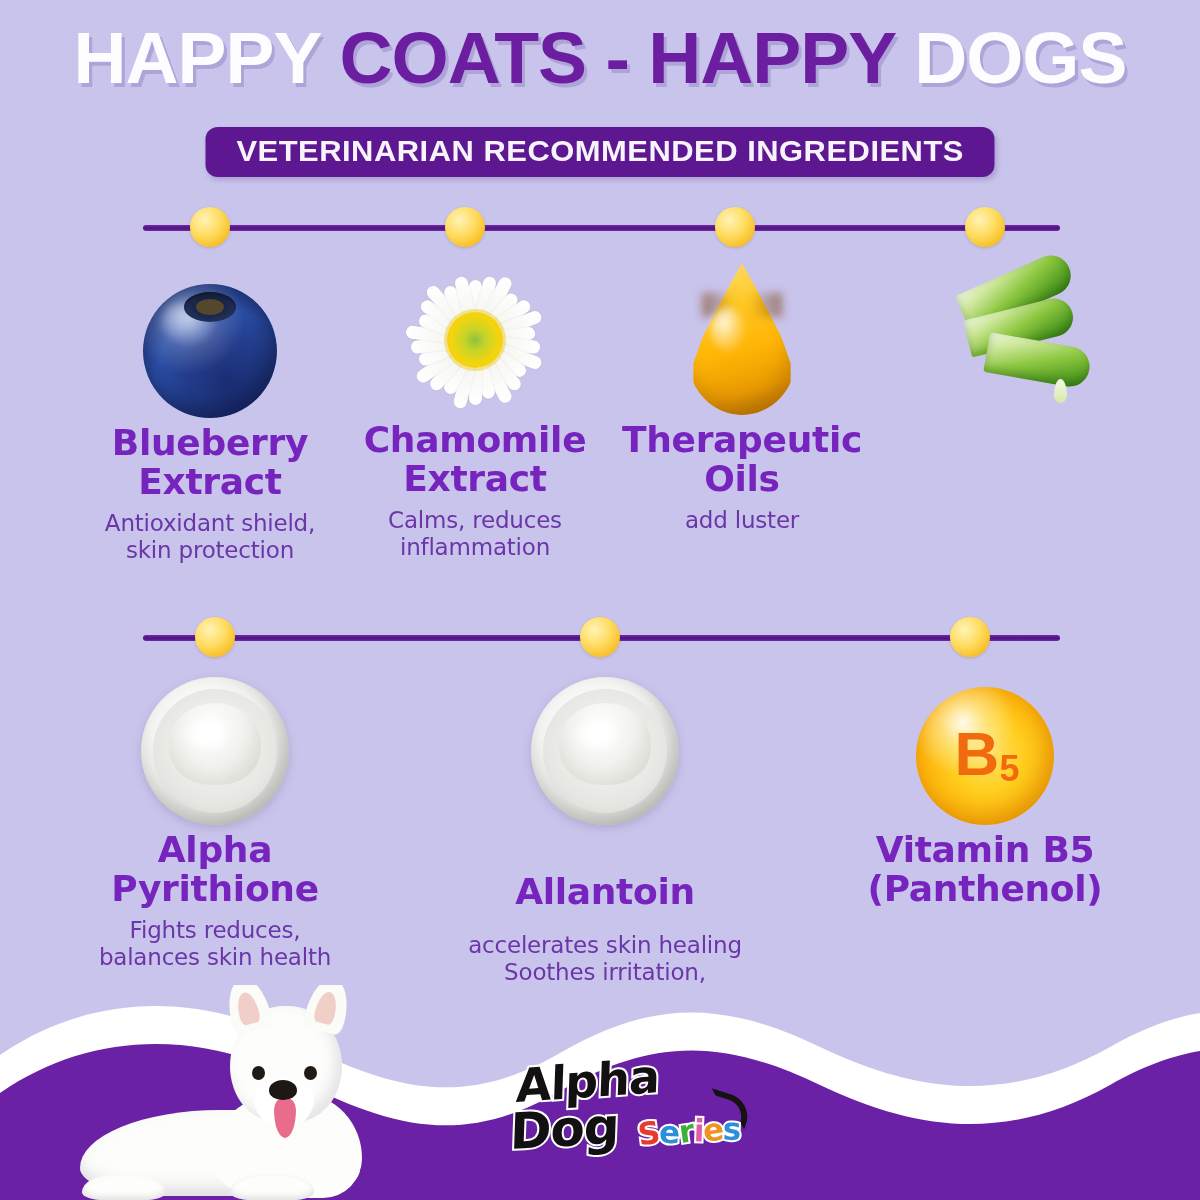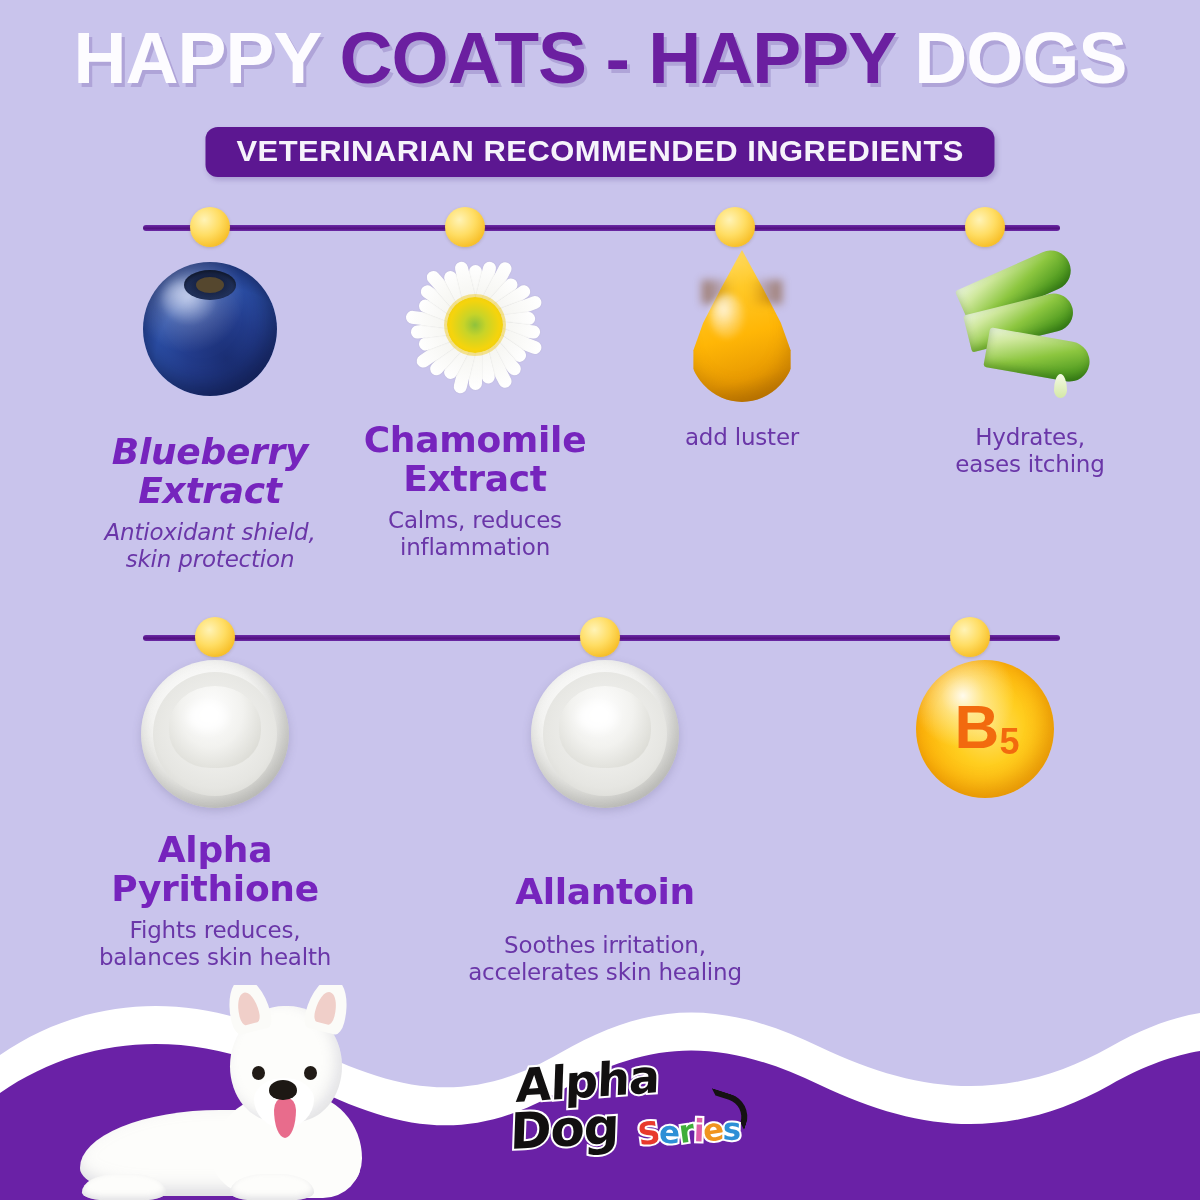--- a/index.html
+++ b/index.html
@@ -88,21 +88,21 @@
   .row { position:absolute; left:0; width:1200px; }
   .cell {
     position:absolute;
     text-align:center;
   }
   .art {
     position:relative;
     height:165px;
     margin:0 auto 6px auto;
     display:flex;
-    align-items:flex-start;
+    align-items:flex-end;
     justify-content:center;
   }
   .name {
     font-family:"DejaVu Sans", sans-serif;
     font-weight:bold;
     color:#7624bd;
     font-size:36px;
     line-height:1.07;
     letter-spacing:-0.3px;
   }
@@ -402,21 +402,21 @@
   <div class="divider" style="top:207px; left:143px; width:917px;">
     <div class="bar"></div>
     <div class="dot" style="left:67px;"></div>
     <div class="dot" style="left:322px;"></div>
     <div class="dot" style="left:592px;"></div>
     <div class="dot" style="left:842px;"></div>
   </div>
 
   <div class="row" style="top:250px; height:340px;">
 
-    <div class="cell" style="left:55px; top:12px; width:310px;font-style:italic;">
+    <div class="cell" style="left:55px; top:3px; width:310px;">
       <div class="art">
         <div class="blueberry">
           <div class="bloom"></div>
           <div class="crown"></div>
         </div>
       </div>
       <div class="name">
         <div>Blueberry</div>
         <div>Extract</div>
       </div>
@@ -469,38 +469,38 @@
     </div>
 
     <div class="cell" style="left:592px; top:0; width:300px;">
       <div class="art">
         <div class="oildrop">
           <div class="body"></div>
           <div class="dark"></div>
           <div class="shine"></div>
         </div>
       </div>
+      <div class="name">
+        <div>Therapeutic</div>
+        <div>Oils</div>
+      </div>
       <div class="desc">
         <div>add luster</div>
       </div>
     </div>
 
     <div class="cell" style="left:880px; top:0; width:300px;">
       <div class="art">
         <div class="aloe">
           <div class="slice s1"></div>
           <div class="slice s2"></div>
           <div class="slice s3"></div>
           <div class="drip"></div>
         </div>
       </div>
-      <div class="desc">
-        <div>Hydrates,</div>
-        <div>eases itching</div>
-      </div>
     </div>
 
   </div>
 
   <div class="divider" style="top:617px; left:143px; width:917px;">
     <div class="bar"></div>
     <div class="dot" style="left:72px;"></div>
     <div class="dot" style="left:457px;"></div>
     <div class="dot" style="left:827px;"></div>
   </div>
@@ -530,30 +530,34 @@
         <div class="bowl">
           <div class="dish"></div>
           <div class="inner"></div>
           <div class="heap"></div>
         </div>
       </div>
       <div class="name" style="margin-top:48px;">
         <div>Allantoin</div>
       </div>
       <div class="desc" style="margin-top:20px;">
+        <div>accelerates skin healing</div>
         <div>Soothes irritation,</div>
-        <div>accelerates skin healing</div>
       </div>
     </div>
 
     <div class="cell" style="left:830px; top:0; width:310px;">
       <div class="art">
         <div class="b5">
           <div class="lbl"><span>B</span><sub>5</sub></div>
         </div>
+      </div>
+      <div class="name">
+        <div>Vitamin B5</div>
+        <div>(Panthenol)</div>
       </div>
     </div>
 
   </div>
 
   <div class="bottom">
     <svg width="1200" height="215" viewBox="0 0 1200 215">
       <path d="M0,70 C90,8 200,6 300,58 C400,110 470,120 560,68 C650,16 720,14 820,62 C920,110 1010,118 1110,62 C1145,42 1175,32 1200,28 L1200,215 L0,215 Z" fill="#ffffff"></path>
       <path d="M0,108 C90,46 200,44 300,96 C400,148 470,158 560,106 C650,54 720,52 820,100 C920,148 1010,156 1110,100 C1145,80 1175,70 1200,66 L1200,215 L0,215 Z" fill="#6a21a6"></path>
     </svg>

